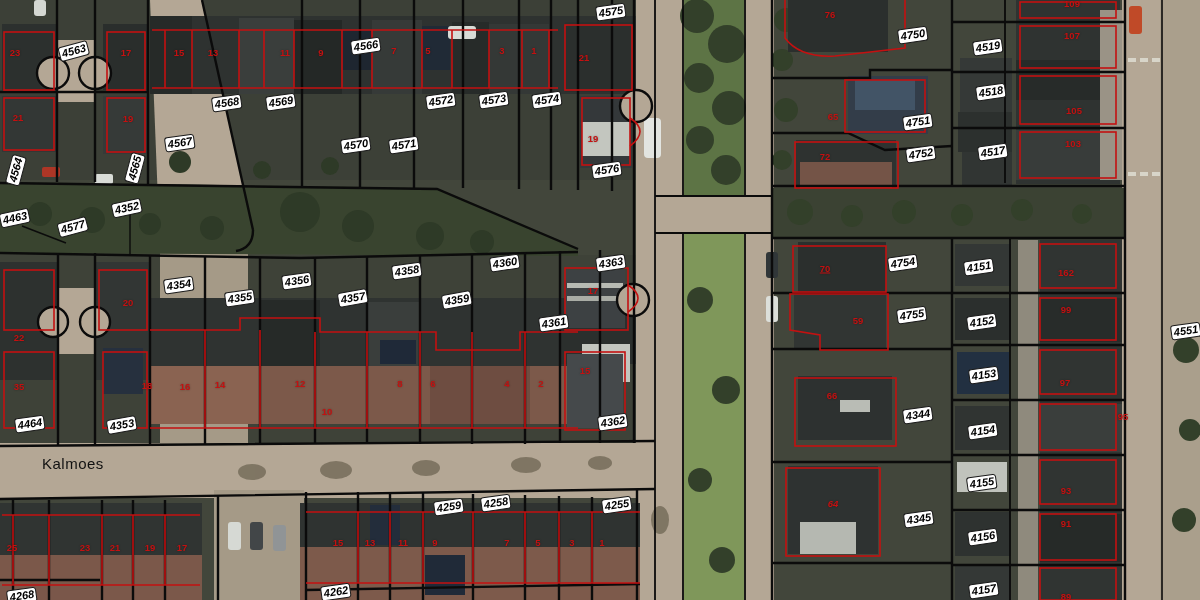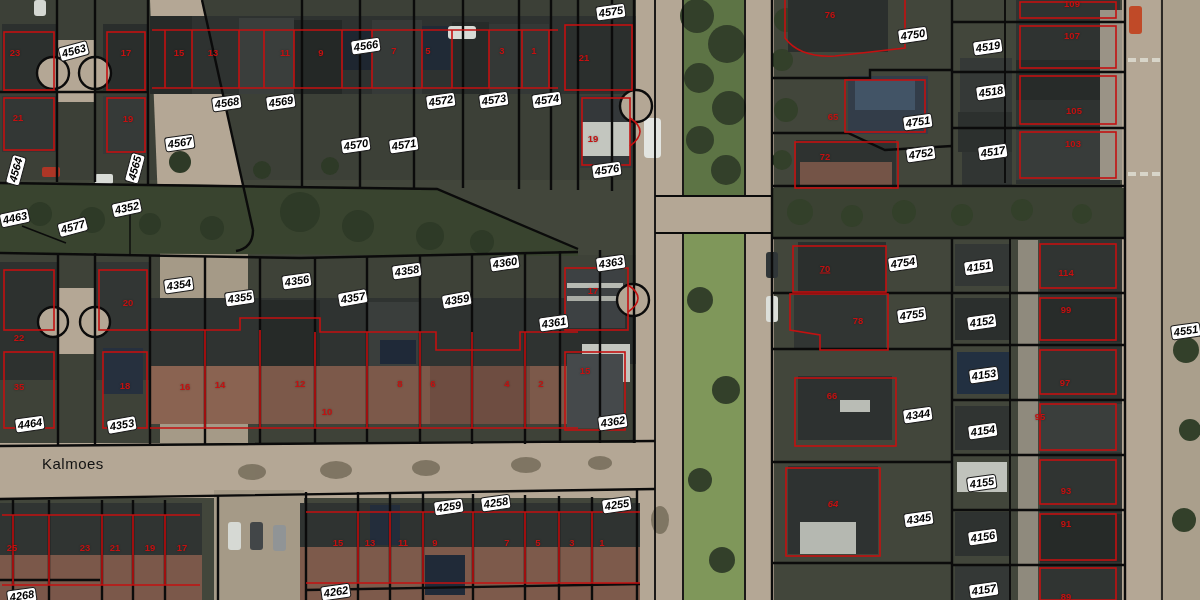--- a/index.html
+++ b/index.html
@@ -339,21 +339,21 @@
       <div class="hnum" style="left: 428px; top: 50px; transform: translate(-50%, -50%) rotate(0deg);">5</div>
       <div class="hnum" style="left: 502px; top: 50px; transform: translate(-50%, -50%) rotate(0deg);">3</div>
       <div class="hnum" style="left: 534px; top: 50px; transform: translate(-50%, -50%) rotate(0deg);">1</div>
       <div class="hnum" style="left: 584px; top: 57px; transform: translate(-50%, -50%) rotate(0deg);">21</div>
       <div class="hnum" style="left: 593px; top: 138px; transform: translate(-50%, -50%) rotate(0deg);">19</div>
       <div class="hnum" style="left: 18px; top: 117px; transform: translate(-50%, -50%) rotate(0deg);">21</div>
       <div class="hnum" style="left: 128px; top: 118px; transform: translate(-50%, -50%) rotate(0deg);">19</div>
       <div class="hnum" style="left: 19px; top: 302px; transform: translate(-50%, -50%) rotate(0deg); margin-top: 35px;">22</div>
       <div class="hnum" style="left: 128px; top: 302px; transform: translate(-50%, -50%) rotate(0deg);">20</div>
       <div class="hnum" style="left: 19px; top: 386px; transform: translate(-50%, -50%) rotate(0deg);">35</div>
-      <div class="hnum" style="left: 125px; top: 385px; transform: translate(-50%, -50%) rotate(0deg);">18</div>
+      <div class="hnum" style="left: 147px; top: 385px; transform: translate(-50%, -50%) rotate(0deg);">18</div>
       <div class="hnum" style="left: 185px; top: 386px; transform: translate(-50%, -50%) rotate(0deg);">16</div>
       <div class="hnum" style="left: 220px; top: 384px; transform: translate(-50%, -50%) rotate(0deg);">14</div>
       <div class="hnum" style="left: 300px; top: 383px; transform: translate(-50%, -50%) rotate(0deg);">12</div>
       <div class="hnum" style="left: 327px; top: 383px; transform: translate(-50%, -50%) rotate(0deg); margin-top: 28px;">10</div>
       <div class="hnum" style="left: 400px; top: 383px; transform: translate(-50%, -50%) rotate(0deg);">8</div>
       <div class="hnum" style="left: 433px; top: 383px; transform: translate(-50%, -50%) rotate(0deg);">6</div>
       <div class="hnum" style="left: 507px; top: 383px; transform: translate(-50%, -50%) rotate(0deg);">4</div>
       <div class="hnum" style="left: 541px; top: 383px; transform: translate(-50%, -50%) rotate(0deg);">2</div>
       <div class="hnum" style="left: 593px; top: 290px; transform: translate(-50%, -50%) rotate(0deg);">17</div>
       <div class="hnum" style="left: 585px; top: 370px; transform: translate(-50%, -50%) rotate(0deg);">15</div>
@@ -367,29 +367,29 @@
       <div class="hnum" style="left: 403px; top: 542px; transform: translate(-50%, -50%) rotate(0deg);">11</div>
       <div class="hnum" style="left: 435px; top: 542px; transform: translate(-50%, -50%) rotate(0deg);">9</div>
       <div class="hnum" style="left: 507px; top: 542px; transform: translate(-50%, -50%) rotate(0deg);">7</div>
       <div class="hnum" style="left: 538px; top: 542px; transform: translate(-50%, -50%) rotate(0deg);">5</div>
       <div class="hnum" style="left: 572px; top: 542px; transform: translate(-50%, -50%) rotate(0deg);">3</div>
       <div class="hnum" style="left: 602px; top: 542px; transform: translate(-50%, -50%) rotate(0deg);">1</div>
       <div class="hnum" style="left: 830px; top: 14px; transform: translate(-50%, -50%) rotate(0deg);">76</div>
       <div class="hnum" style="left: 833px; top: 116px; transform: translate(-50%, -50%) rotate(0deg);">65</div>
       <div class="hnum" style="left: 825px; top: 156px; transform: translate(-50%, -50%) rotate(0deg);">72</div>
       <div class="hnum" style="left: 825px; top: 268px; transform: translate(-50%, -50%) rotate(0deg); text-decoration: underline;">70</div>
-      <div class="hnum" style="left: 858px; top: 320px; transform: translate(-50%, -50%) rotate(0deg);">78</div>
+      <div class="hnum" style="left: 858px; top: 320px; transform: translate(-50%, -50%) rotate(0deg);">59</div>
       <div class="hnum" style="left: 832px; top: 395px; transform: translate(-50%, -50%) rotate(0deg);">66</div>
       <div class="hnum" style="left: 833px; top: 503px; transform: translate(-50%, -50%) rotate(0deg); font-style: italic;">64</div>
       <div class="hnum" style="left: 1072px; top: 3px; transform: translate(-50%, -50%) rotate(0deg);">109</div>
       <div class="hnum" style="left: 1072px; top: 35px; transform: translate(-50%, -50%) rotate(0deg);">107</div>
       <div class="hnum" style="left: 1074px; top: 110px; transform: translate(-50%, -50%) rotate(0deg);">105</div>
       <div class="hnum" style="left: 1073px; top: 143px; transform: translate(-50%, -50%) rotate(0deg);">103</div>
-      <div class="hnum" style="left: 1066px; top: 272px; transform: translate(-50%, -50%) rotate(0deg);">114</div>
+      <div class="hnum" style="left: 1066px; top: 272px; transform: translate(-50%, -50%) rotate(0deg);">162</div>
       <div class="hnum" style="left: 1066px; top: 309px; transform: translate(-50%, -50%) rotate(0deg);">99</div>
       <div class="hnum" style="left: 1065px; top: 382px; transform: translate(-50%, -50%) rotate(0deg);">97</div>
-      <div class="hnum" style="left: 1040px; top: 416px; transform: translate(-50%, -50%) rotate(0deg);">95</div>
+      <div class="hnum" style="left: 1123px; top: 416px; transform: translate(-50%, -50%) rotate(0deg);">95</div>
       <div class="hnum" style="left: 1066px; top: 490px; transform: translate(-50%, -50%) rotate(0deg);">93</div>
       <div class="hnum" style="left: 1066px; top: 523px; transform: translate(-50%, -50%) rotate(0deg);">91</div>
       <div class="hnum" style="left: 1066px; top: 596px; transform: translate(-50%, -50%) rotate(0deg);">89</div>
     </div>
   <div class="street-label" style="left:42px;top:455px;">Kalmoes</div>
 </div>
 
 </body></html>

